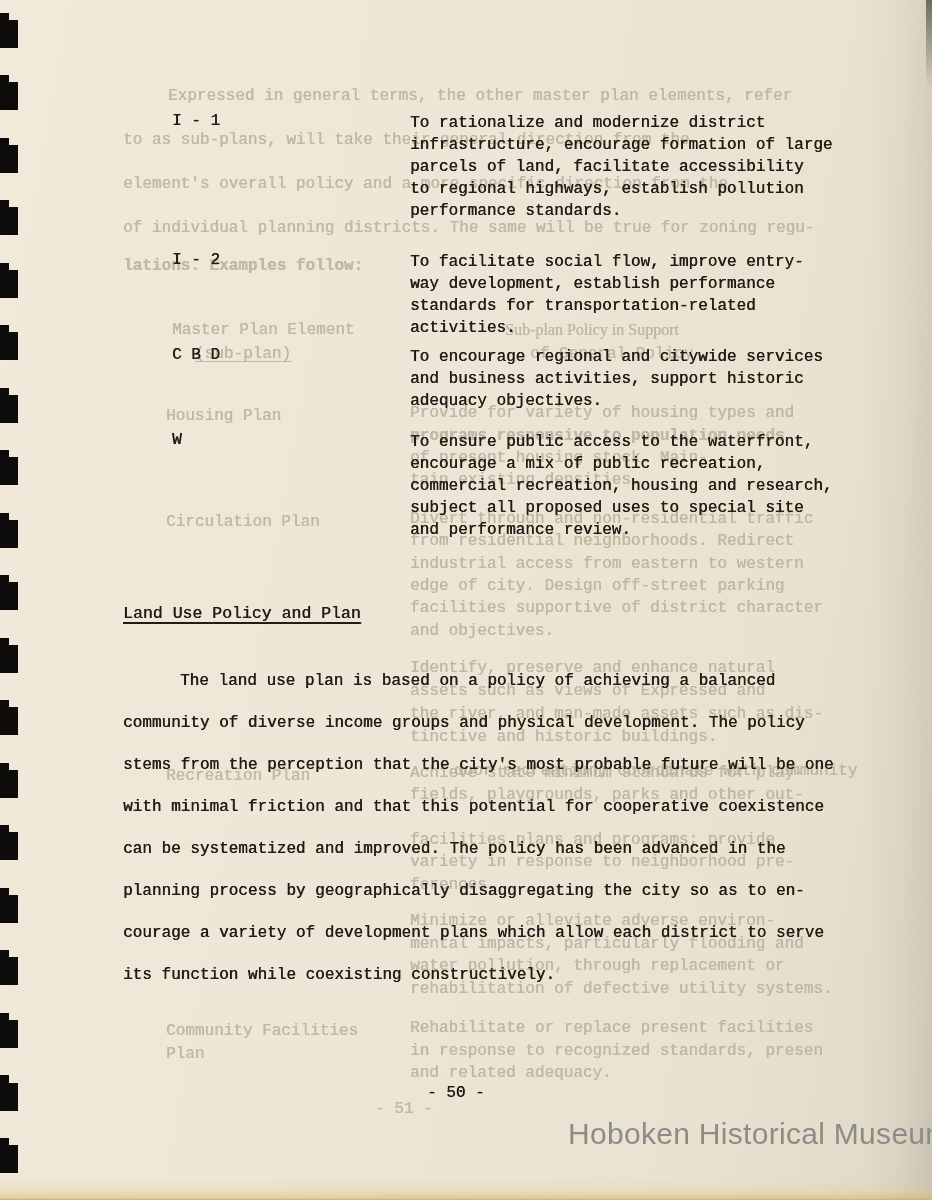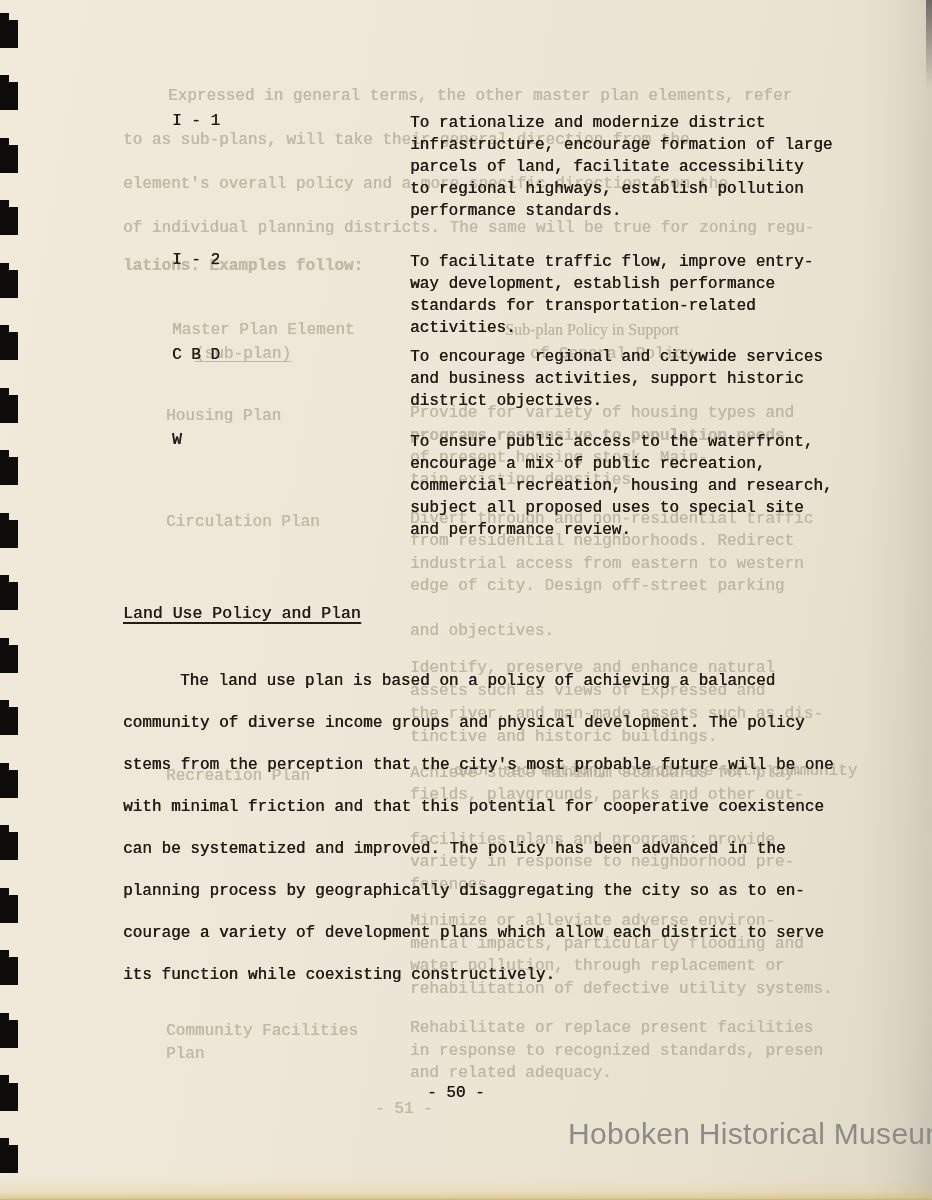--- a/index.html
+++ b/index.html
@@ -86,20 +86,21 @@
       <div class="ghost" style="left: 166px; top: 405px;">Housing Plan</div>
       <div class="ghost" style="left: 410px; top: 402px;">Provide for variety of housing types and</div>
       <div class="ghost" style="left: 410px; top: 425px; font-weight: bold;">programs responsive to population needs</div>
       <div class="ghost" style="left: 410px; top: 447px;">of present housing stock. Main-</div>
       <div class="ghost" style="left: 410px; top: 469px;">tain existing densities.</div>
       <div class="ghost" style="left: 166px; top: 511px;">Circulation Plan</div>
       <div class="ghost" style="left: 410px; top: 508px;">Divert through and non-residential traffic</div>
       <div class="ghost" style="left: 410px; top: 530px;">from residential neighborhoods. Redirect</div>
       <div class="ghost" style="left: 410px; top: 553px;">industrial access from eastern to western</div>
       <div class="ghost" style="left: 410px; top: 575px;">edge of city. Design off-street parking</div>
+      <div class="ghost" style="left: 410px; top: 597px;">facilities supportive of district character</div>
       <div class="ghost" style="left: 410px; top: 620px;">and objectives.</div>
       <div class="ghost" style="left: 410px; top: 657px;">Identify, preserve and enhance natural</div>
       <div class="ghost" style="left: 410px; top: 680px;">assets such as views of Expressed and</div>
       <div class="ghost" style="left: 410px; top: 703px;">the river, and man-made assets such as dis-</div>
       <div class="ghost" style="left: 410px; top: 726px;">tinctive and historic buildings.</div>
       <div class="ghost" style="left: 166px; top: 765px;">Recreation Plan</div>
       <div class="ghost" style="left: 410px; top: 762px;">Achieve state minimum standards for play-</div>
       <div class="ghost" style="left: 410px; top: 784px;">fields, playgrounds, parks and other out-</div>
       <div class="ghost" style="left: 410px; top: 760px; margin-left: 44px;">door recreation; coordinate with community</div>
       <div class="ghost" style="left: 410px; top: 829px;">facilities plans and programs; provide</div>
@@ -125,32 +126,32 @@
             <div class="tline ink">To rationalize and modernize district</div>
             <div class="tline ink">infrastructure, encourage formation of large</div>
             <div class="tline ink">parcels of land, facilitate accessibility</div>
             <div class="tline ink">to regional highways, establish pollution</div>
             <div class="tline ink">performance standards.</div>
           </div>
         </div>
         <div class="policy-row" style="top: 251px;">
           <div class="policy-code ink">I - 2</div>
           <div class="policy-desc">
-            <div class="tline ink">To facilitate traffic flow, improve entry-</div>
+            <div class="tline ink">To facilitate social flow, improve entry-</div>
             <div class="tline ink">way development, establish performance</div>
             <div class="tline ink">standards for transportation-related</div>
             <div class="tline ink">activities.</div>
           </div>
         </div>
         <div class="policy-row" style="top: 346px;">
           <div class="policy-code ink">C B D</div>
           <div class="policy-desc">
             <div class="tline ink">To encourage regional and citywide services</div>
             <div class="tline ink">and business activities, support historic</div>
-            <div class="tline ink">district objectives.</div>
+            <div class="tline ink">adequacy objectives.</div>
           </div>
         </div>
         <div class="policy-row" style="top: 431px;">
           <div class="policy-code ink">W</div>
           <div class="policy-desc">
             <div class="tline ink">To ensure public access to the waterfront,</div>
             <div class="tline ink">encourage a mix of public recreation,</div>
             <div class="tline ink">commercial recreation, housing and research,</div>
             <div class="tline ink">subject all proposed uses to special site</div>
             <div class="tline ink">and performance review.</div>

